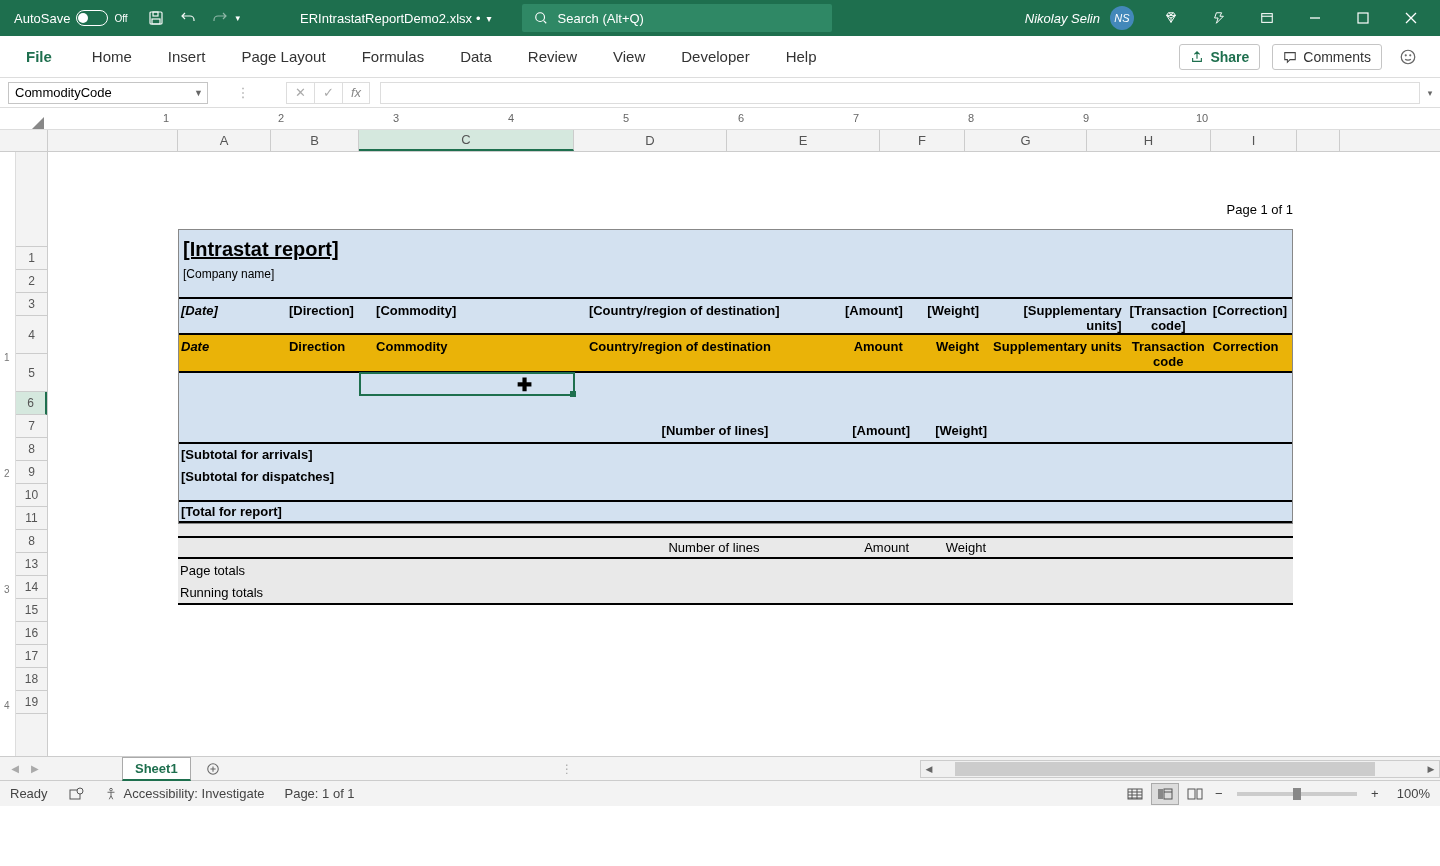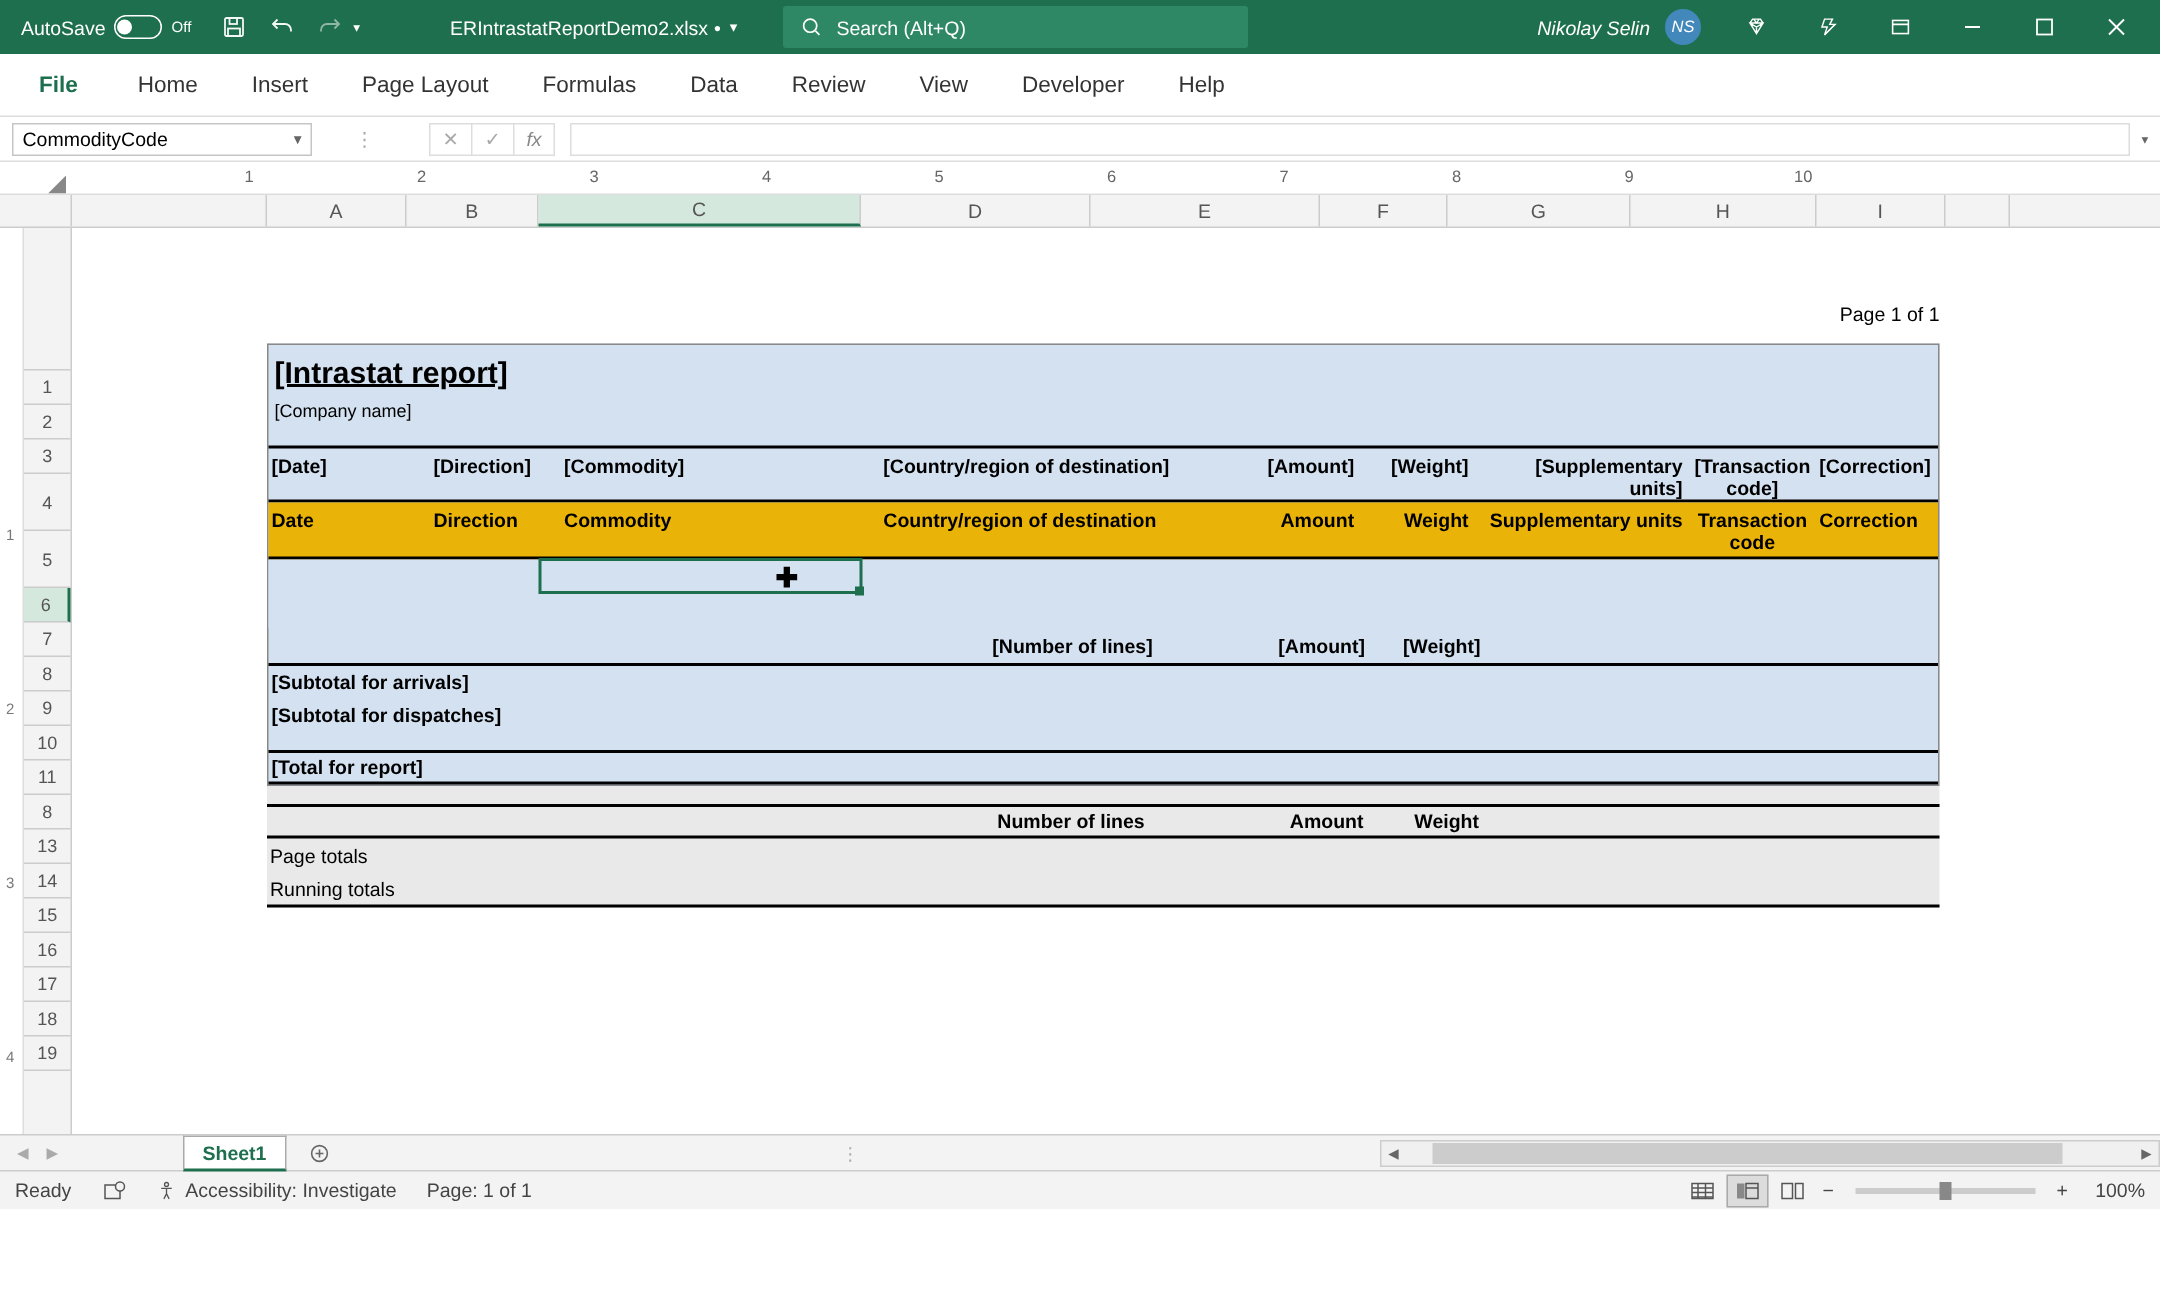--- a/index.html
+++ b/index.html
@@ -71,21 +71,21 @@
 .sheet { flex: 1; position: relative; overflow: hidden; }
 .page { position: absolute; left: 130px; top: 10px; width: 1115px; background: #fff; }
 .page-hdr { text-align: right; padding: 40px 0 8px 0; font-size: 13px; }
 .page-hdr div { margin-bottom: 4px; }
 
 .report { background: #d3e1f0; border: 1px solid #888; }
 .report-title { font-size: 20px; font-weight: bold; padding: 8px 4px 4px 4px; text-decoration: underline; }
 .company { font-size: 12px; padding: 2px 4px 16px 4px; }
 .tbl-hdr1 { display: flex; font-size: 13px; font-weight: bold; border-top: 2px solid #000; border-bottom: 2px solid #000; height: 38px; align-items: flex-start; padding-top: 4px; }
 .tbl-hdr2 { display: flex; font-size: 13px; font-weight: bold; background: #eab308; border-bottom: 2px solid #000; height: 38px; align-items: flex-start; padding-top: 4px; }
-.c1 { width: 111px; padding-left: 2px; }
+.c1 { width: 111px; padding-left: 2px; font-style: italic; }
 .c2 { width: 88px; }
 .c3 { width: 215px; }
 .c4 { width: 244px; }
 .c5 { width: 79px; text-align: right; padding-right: 6px; }
 .c6 { width: 77px; text-align: right; padding-right: 6px; }
 .c7 { width: 140px; text-align: right; padding-right: 2px; }
 .c8 { width: 90px; text-align: center; }
 .c9 { width: 80px; }
 
 .data-row { height: 23px; background: #d3e1f0; position: relative; }
@@ -93,21 +93,21 @@
 .cell-sel::after { content: ''; position: absolute; right: -3px; bottom: -3px; width: 6px; height: 6px; background: #1e6f4e; }
 .cursor-cross { position: absolute; left: 338px; top: 1px; font-size: 18px; color: #000; font-weight: bold; }
 
 .blank-row { height: 23px; background: #d3e1f0; }
 .sum-hdr { display: flex; font-size: 13px; font-weight: bold; height: 23px; align-items: center; }
 .sum-row { font-size: 13px; font-weight: bold; padding-left: 2px; height: 23px; display: flex; align-items: center; border-top: 2px solid #000; }
 .sum-row.nb { border: none; }
 .sum-row.bb { border-bottom: 2px solid #000; margin-top: 12px; }
 .gray-break { height: 12px; background: #e9e9e9; }
 .footer-tbl { background: #e9e9e9; }
-.footer-hdr { display: flex; font-size: 13px; font-weight: bold; height: 23px; align-items: center; border-top: 2px solid #000; border-bottom: 2px solid #000; }
+.footer-hdr { display: flex; font-size: 13px; font-weight: normal; height: 23px; align-items: center; border-top: 2px solid #000; border-bottom: 2px solid #000; }
 .footer-row { font-size: 13px; height: 23px; display: flex; align-items: center; padding-left: 2px; }
 
 
 .sheet-tabs { height: 24px; background: #f3f3f3; display: flex; align-items: center; border-top: 1px solid #ccc; }
 .nav-arrows { width: 50px; display: flex; justify-content: center; gap: 12px; color: #aaa; font-size: 10px; }
 .tab { padding: 3px 12px; font-size: 13px; background: #fff; border: 1px solid #aaa; border-bottom: 2px solid #1e6f4e; color: #1e6f4e; font-weight: 600; margin-left: 22px; }
 .new-tab { width: 28px; display: flex; align-items: center; justify-content: center; color: #666; margin-left: 8px; }
 .scrollbar-h { margin-left: auto; width: 520px; height: 18px; background: #f0f0f0; border: 1px solid #ccc; display: flex; align-items: center; }
 .scroll-thumb-h { width: 420px; height: 14px; background: #ccc; margin-left: 18px; }
 .scroll-arrow { width: 16px; text-align: center; font-size: 9px; color: #666; }
@@ -209,20 +209,42 @@
   <div class="ribbon-tab file">File</div>
   <div class="ribbon-tab">Home</div>
   <div class="ribbon-tab">Insert</div>
   <div class="ribbon-tab">Page Layout</div>
   <div class="ribbon-tab">Formulas</div>
   <div class="ribbon-tab">Data</div>
   <div class="ribbon-tab">Review</div>
   <div class="ribbon-tab">View</div>
   <div class="ribbon-tab">Developer</div>
   <div class="ribbon-tab">Help</div>
+  <div class="ribbon-right">
+    <div class="share-btn">
+      <svg width="14" height="14" viewBox="0 0 16 16" fill="none" stroke="#1e6f4e" stroke-width="1.3">
+          <path d="M8 2v8M5 5l3-3 3 3M3 9v4h10V9"></path>
+        </svg>
+      <span>Share</span>
+    </div>
+    <div class="comments-btn">
+      <svg width="14" height="14" viewBox="0 0 16 16" fill="none" stroke="#444" stroke-width="1.2">
+          <path d="M2 3h12v8H8l-3 3v-3H2z"></path>
+        </svg>
+      <span>Comments</span>
+    </div>
+    <div class="emoji-btn">
+        <svg width="18" height="18" viewBox="0 0 16 16" fill="none" stroke="#666" stroke-width="1.1">
+          <circle cx="8" cy="8" r="6"></circle>
+          <circle cx="6" cy="6.5" r=".4" fill="#666"></circle>
+          <circle cx="10" cy="6.5" r=".4" fill="#666"></circle>
+          <path d="M5.5 10c1 1 4 1 5 0"></path>
+        </svg>
+      </div>
+  </div>
 </div>
 
 <div class="formula-bar">
   <div class="name-box">
     <span>CommodityCode</span>
     <span class="name-box-arrow">▼</span>
   </div>
   <div class="fb-btns" style="margin-left:28px">
     <div class="fb-btn" style="border:none;width:14px;color:#aaa">⋮</div>
   </div>

